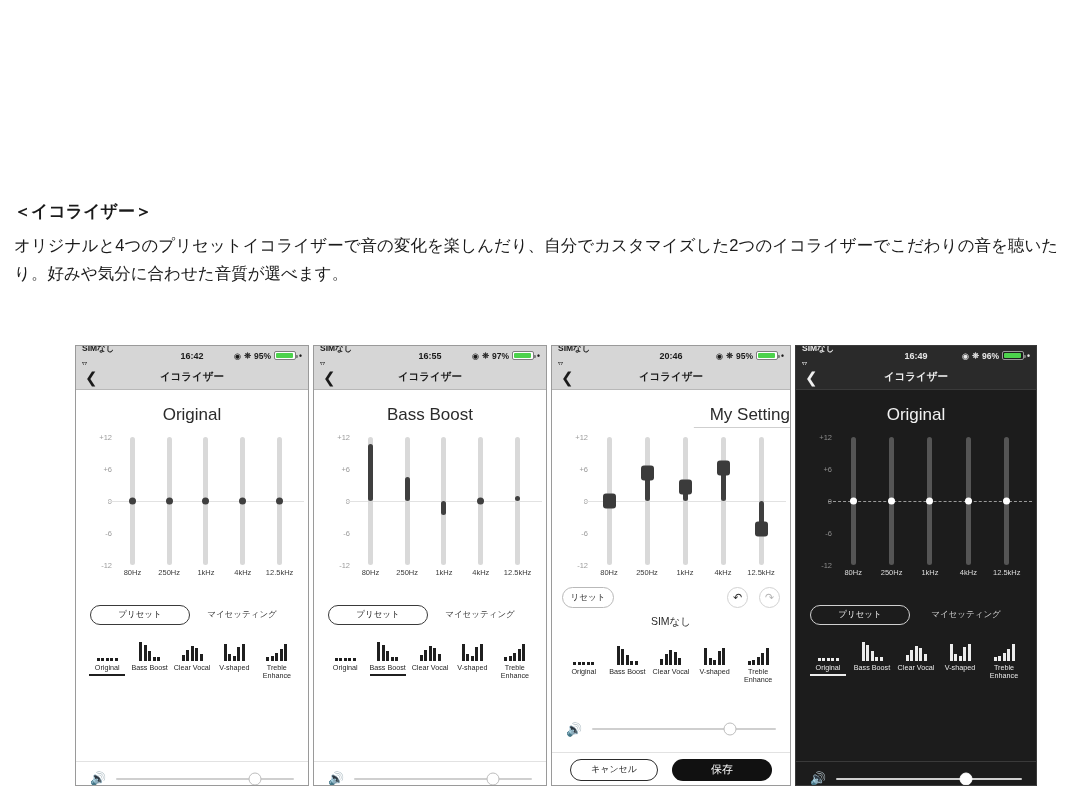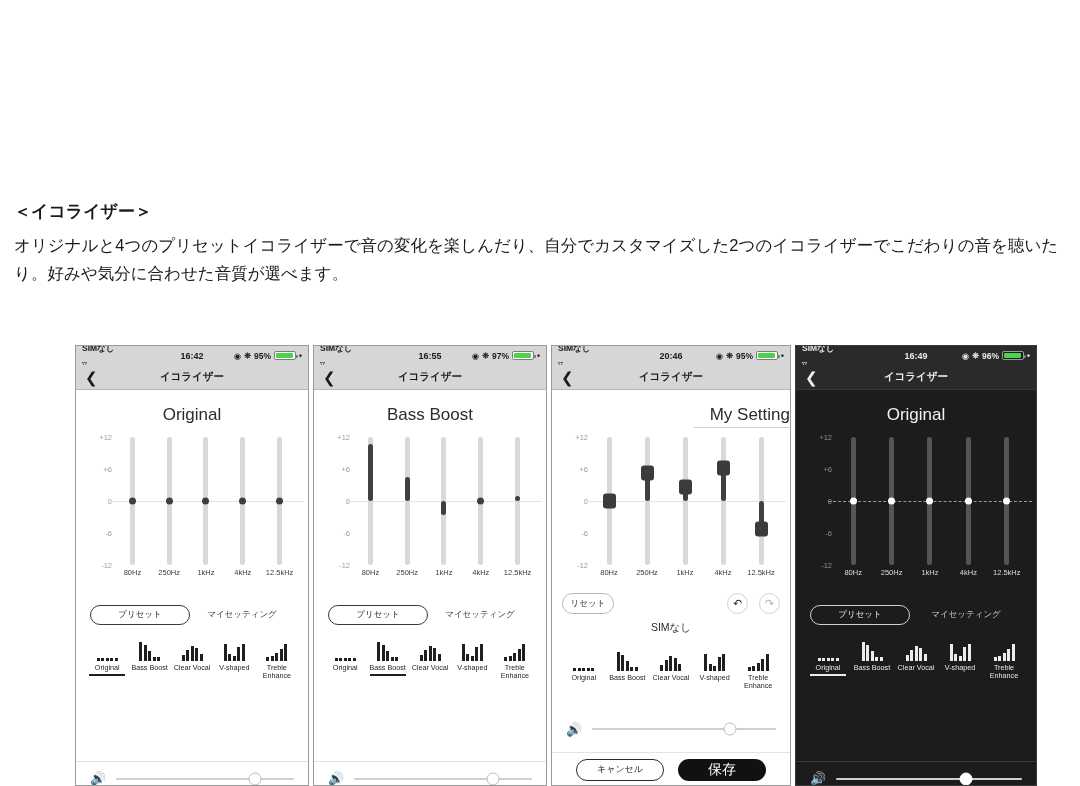--- a/index.html
+++ b/index.html
@@ -151,21 +151,21 @@
   .dark .spk { color: #efefef; }
   .voltrack { position: relative; flex: 1; height: 2px; background: #cfcfcf; border-radius: 2px; }
   .dark .voltrack { background: #cfcfcf; }
   .volthumb {
     position: absolute; top: 50%; width: 13px; height: 13px; border-radius: 50%;
     background: #fff; border: 1px solid #bdbdbd; transform: translate(-50%, -50%);
   }
   .dark .volthumb { background: #ffffff; border-color: #ffffff; }
 
   
-  .reset-row { position: relative; height: 26px; margin-top: 6px; padding: 0 10px; }
+  .reset-row { position: relative; height: 26px; padding: 0 10px; }
   .reset-btn {
     position: absolute; left: 10px; top: 0; width: 52px; height: 21px;
     border: 1px solid #b9b9b9; border-radius: 11px; display: flex; align-items: center;
     justify-content: center; font-size: 8.5px; color: #2b2b2b;
   }
   .circ-btn {
     position: absolute; top: 0; width: 21px; height: 21px; border-radius: 50%;
     border: 1px solid #d2d2d2; display: flex; align-items: center; justify-content: center;
     font-size: 11px; color: #2b2b2b;
   }
@@ -175,22 +175,22 @@
   .bottom-actions {
     position: absolute; left: 0; right: 0; bottom: 4px; height: 30px;
     border-top: 1px solid #e2e2e2; display: flex; align-items: center;
     justify-content: center; gap: 14px; padding-top: 4px;
   }
   .btn-outline {
     width: 88px; height: 22px; border: 1px solid #2b2b2b; border-radius: 12px;
     display: flex; align-items: center; justify-content: center; font-size: 9px; color: #1a1a1a;
   }
   .btn-solid {
-    width: 88px; height: 22px; background: #111; border-radius: 12px;
-    display: flex; align-items: center; justify-content: center; font-size: 14px; color: #fff;
+    width: 100px; height: 22px; background: #111; border-radius: 12px;
+    display: flex; align-items: center; justify-content: center; font-size: 11px; color: #fff;
   }
 </style>
 </head>
 <body>
 
 <div class="page">
 
   <div class="sec-title">＜イコライザー＞</div>
   <div class="sec-body">オリジナルと4つのプリセットイコライザーで音の変化を楽しんだり、自分でカスタマイズした2つのイコライザーでこだわりの音を聴いたり。好みや気分に合わせた音質が選べます。</div>
 

